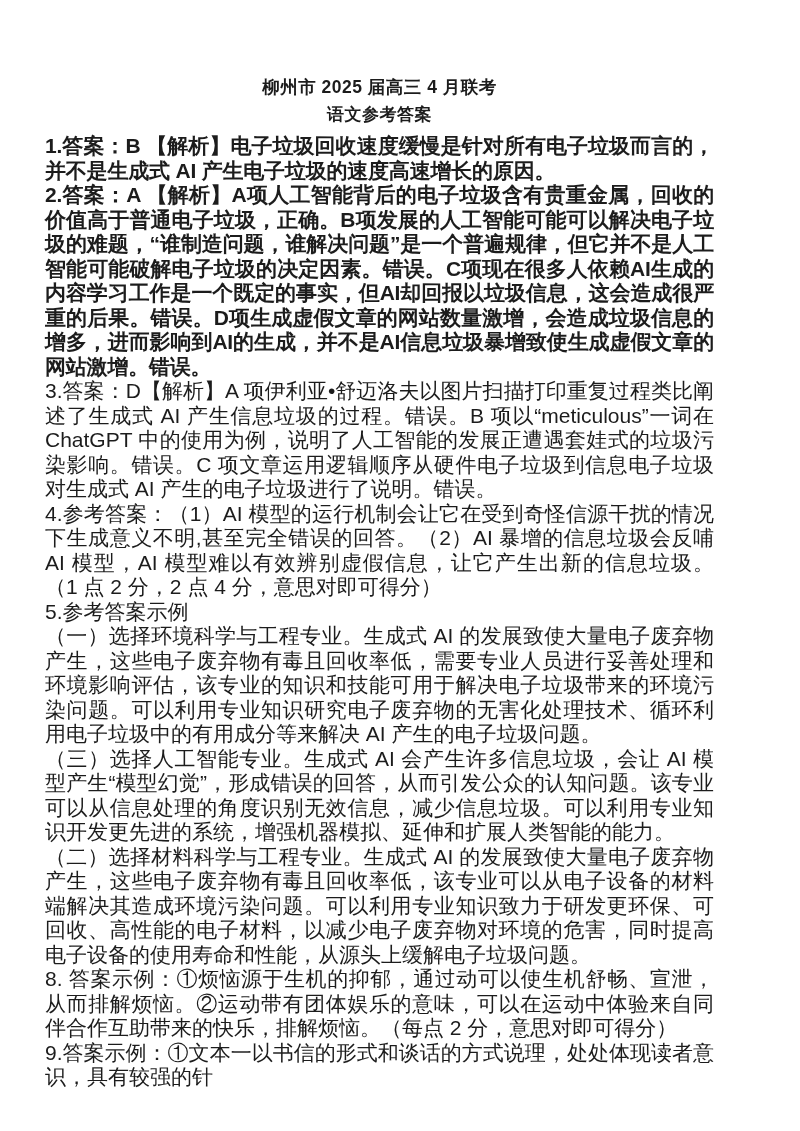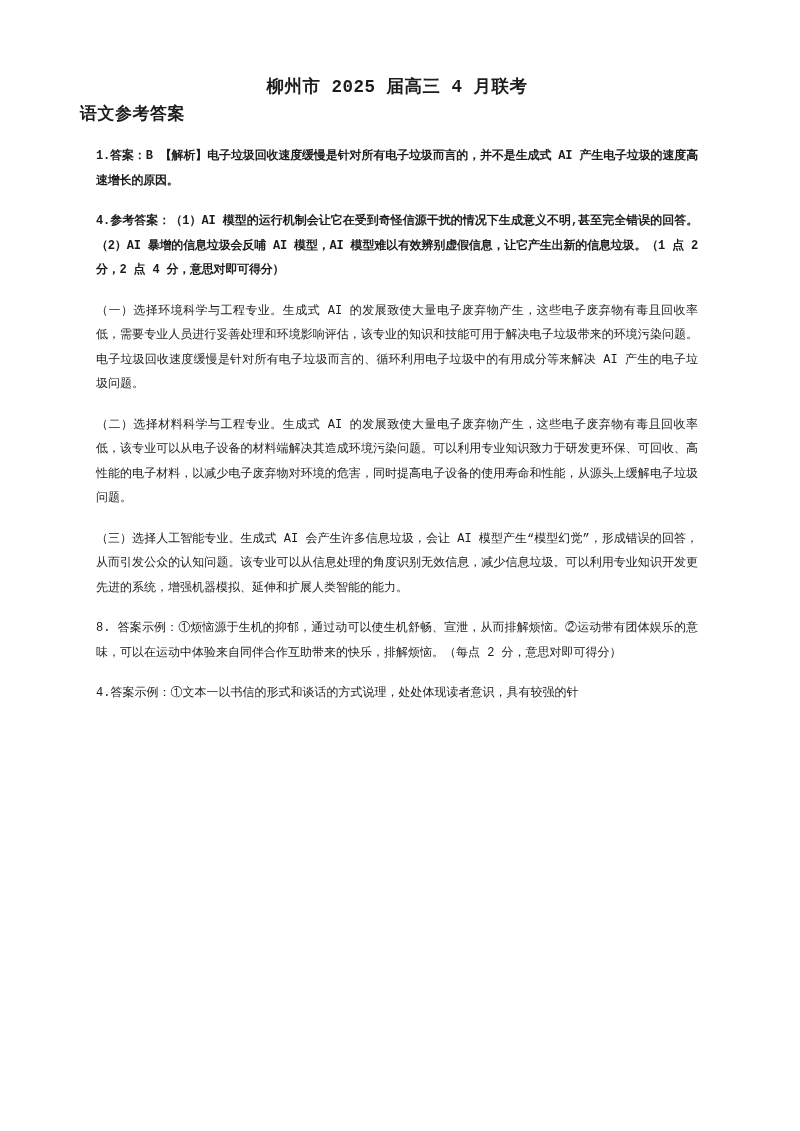--- a/index.html
+++ b/index.html
@@ -9,42 +9,43 @@
   }
   body {
     width: 800px;
     height: 1131px;
     overflow: hidden;
   }
   .page {
     box-sizing: border-box;
     width: 776px;
     height: 1131px;
-    padding: 74px 62px 0 80px;
+    padding: 74px 62px 0 45px;
     color: #1c1c1c;
-    font-family: Liberation Mono, monospace;
+    font-family: Liberation Sans, sans-serif;
   }
   .title {
     margin: 0;
     font-size: 17.5px;
     font-weight: 600;
     line-height: 27px;
     text-align: center;
     letter-spacing: 0.5px;
   }
   .subtitle {
     margin: 0 0 6px 0;
     font-size: 17px;
     font-weight: 600;
     line-height: 27px;
+    text-align: center;
     letter-spacing: 0.5px;
   }
   .answers p {
-    margin: 16px;
-    font-size: 12px;
+    margin: 0;
+    font-size: 21px;
     line-height: 24.5px;
     text-align: justify;
     text-justify: inter-ideograph;
     word-break: break-all;
   }
   
   .answers p:nth-of-type(1),
   .answers p:nth-of-type(2) {
     font-weight: 600;
     letter-spacing: -0.2px;
@@ -53,30 +54,33 @@
 </head>
 <body>
 
 <div class="page">
   <h1 class="title">柳州市 2025 届高三 4 月联考</h1>
   <h2 class="subtitle">语文参考答案</h2>
   <div class="answers">
 
       <p>1.答案：B 【解析】电子垃圾回收速度缓慢是针对所有电子垃圾而言的，并不是生成式 AI 产生电子垃圾的速度高速增长的原因。</p>
 
+      <p>2.答案：A 【解析】A项人工智能背后的电子垃圾含有贵重金属，回收的价值高于普通电子垃圾，正确。B项发展的人工智能可能可以解决电子垃圾的难题，“谁制造问题，谁解决问题”是一个普遍规律，但它并不是人工智能可能破解电子垃圾的决定因素。错误。C项现在很多人依赖AI生成的内容学习工作是一个既定的事实，但AI却回报以垃圾信息，这会造成很严重的后果。错误。D项生成虚假文章的网站数量激增，会造成垃圾信息的增多，进而影响到AI的生成，并不是AI信息垃圾暴增致使生成虚假文章的网站激增。错误。</p>
 
+      <p>3.答案：D【解析】A 项伊利亚•舒迈洛夫以图片扫描打印重复过程类比阐述了生成式 AI 产生信息垃圾的过程。错误。B 项以“meticulous”一词在 ChatGPT 中的使用为例，说明了人工智能的发展正遭遇套娃式的垃圾污染影响。错误。C 项文章运用逻辑顺序从硬件电子垃圾到信息电子垃圾对生成式 AI 产生的电子垃圾进行了说明。错误。</p>
 
       <p>4.参考答案：（1）AI 模型的运行机制会让它在受到奇怪信源干扰的情况下生成意义不明,甚至完全错误的回答。（2）AI 暴增的信息垃圾会反哺 AI 模型，AI 模型难以有效辨别虚假信息，让它产生出新的信息垃圾。（1 点 2 分，2 点 4 分，意思对即可得分）</p>
 
+      <p>5.参考答案示例</p>
 
-      <p>（一）选择环境科学与工程专业。生成式 AI 的发展致使大量电子废弃物产生，这些电子废弃物有毒且回收率低，需要专业人员进行妥善处理和环境影响评估，该专业的知识和技能可用于解决电子垃圾带来的环境污染问题。电子垃圾回收速度缓慢是针对所有电子垃圾而言的、循环利用电子垃圾中的有用成分等来解决 AI 产生的电子垃圾问题。</p>
+      <p>（一）选择环境科学与工程专业。生成式 AI 的发展致使大量电子废弃物产生，这些电子废弃物有毒且回收率低，需要专业人员进行妥善处理和环境影响评估，该专业的知识和技能可用于解决电子垃圾带来的环境污染问题。可以利用专业知识研究电子废弃物的无害化处理技术、循环利用电子垃圾中的有用成分等来解决 AI 产生的电子垃圾问题。</p>
+
+      <p>（三）选择人工智能专业。生成式 AI 会产生许多信息垃圾，会让 AI 模型产生“模型幻觉”，形成错误的回答，从而引发公众的认知问题。该专业可以从信息处理的角度识别无效信息，减少信息垃圾。可以利用专业知识开发更先进的系统，增强机器模拟、延伸和扩展人类智能的能力。</p>
 
       <p>（二）选择材料科学与工程专业。生成式 AI 的发展致使大量电子废弃物产生，这些电子废弃物有毒且回收率低，该专业可以从电子设备的材料端解决其造成环境污染问题。可以利用专业知识致力于研发更环保、可回收、高性能的电子材料，以减少电子废弃物对环境的危害，同时提高电子设备的使用寿命和性能，从源头上缓解电子垃圾问题。</p>
-
-      <p>（三）选择人工智能专业。生成式 AI 会产生许多信息垃圾，会让 AI 模型产生“模型幻觉”，形成错误的回答，从而引发公众的认知问题。该专业可以从信息处理的角度识别无效信息，减少信息垃圾。可以利用专业知识开发更先进的系统，增强机器模拟、延伸和扩展人类智能的能力。</p>
 
 
 
       <p>8. 答案示例：①烦恼源于生机的抑郁，通过动可以使生机舒畅、宣泄，从而排解烦恼。②运动带有团体娱乐的意味，可以在运动中体验来自同伴合作互助带来的快乐，排解烦恼。（每点 2 分，意思对即可得分）</p>
 
-      <p>4.答案示例：①文本一以书信的形式和谈话的方式说理，处处体现读者意识，具有较强的针</p>
+      <p>9.答案示例：①文本一以书信的形式和谈话的方式说理，处处体现读者意识，具有较强的针</p>
     </div>
 </div>
 
 </body></html>

